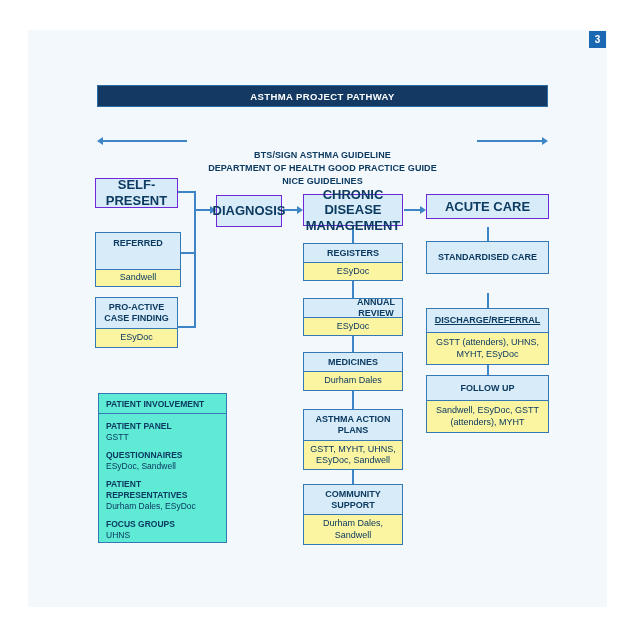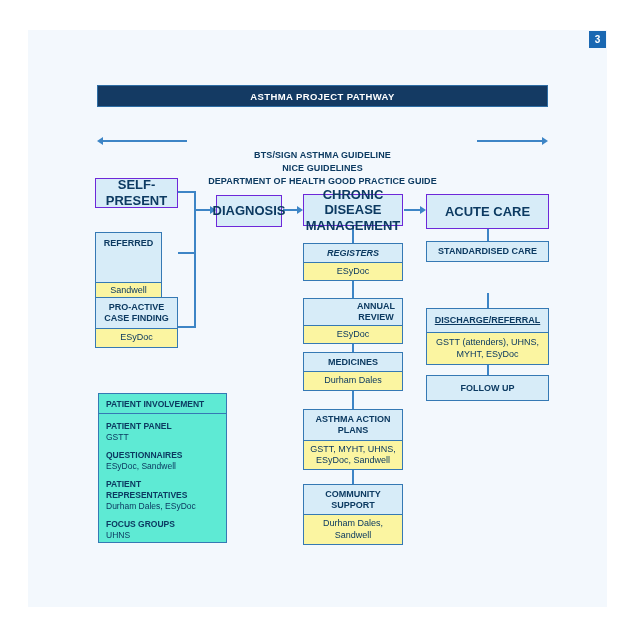--- a/index.html
+++ b/index.html
@@ -75,32 +75,32 @@
 <body>
 
 <div class="page"></div>
 
 <div class="pagenum">3</div>
 
 <div class="titlebar">ASTHMA PROJECT PATHWAY</div>
 
 <div class="guidelines">
   <div>BTS/SIGN ASTHMA GUIDELINE</div>
+  <div>DEPARTMENT OF HEALTH GOOD PRACTICE GUIDE</div>
   <div>NICE GUIDELINES</div>
-  <div>DEPARTMENT OF HEALTH GOOD PRACTICE GUIDE</div>
 </div>
 
 <div class="h-line" style="left:103px;top:140px;width:84px;"></div>
 <div class="arr-l" style="left:97px;top:137px;"></div>
 <div class="h-line" style="left:477px;top:140px;width:65px;"></div>
 <div class="arr-r" style="left:542px;top:137px;"></div>
 
 <div class="node" style="left:95px;top:178px;width:83px;height:30px;">SELF-PRESENT</div>
 
-<div class="stack" style="left:95px;top:232px;width:67px;gap:13px;">
+<div class="stack" style="left:95px;top:232px;width:86px;">
   <div class="hd" style="height:20px;">REFERRED</div>
   <div class="val" style="height:16px;margin-top:16px;">Sandwell</div>
 </div>
 
 <div class="stack" style="left:95px;top:297px;width:83px;">
   <div class="hd" style="height:30px;">PRO-ACTIVE CASE FINDING</div>
   <div class="val" style="height:18px;">ESyDoc</div>
 </div>
 
 <div class="h-line" style="left:178px;top:191px;width:18px;"></div>
@@ -113,27 +113,27 @@
 <div class="node" style="left:216px;top:195px;width:66px;height:32px;">DIAGNOSIS</div>
 <div class="h-line" style="left:283px;top:209px;width:14px;"></div>
 <div class="arr-r" style="left:297px;top:206px;"></div>
 
 <div class="node" style="left:303px;top:194px;width:100px;height:32px;">CHRONIC DISEASE MANAGEMENT</div>
 <div class="h-line" style="left:404px;top:209px;width:16px;"></div>
 <div class="arr-r" style="left:420px;top:206px;"></div>
 
 <div class="v-line" style="left:352px;top:226px;height:18px;"></div>
 <div class="stack" style="left:303px;top:243px;width:100px;">
-  <div class="hd" style="height:18px;font-style:italic;">REGISTERS</div>
+  <div class="hd" style="height:18px;">REGISTERS</div>
   <div class="val" style="height:17px;">ESyDoc</div>
 </div>
 
 <div class="v-line" style="left:352px;top:278px;height:21px;"></div>
 <div class="stack" style="left:303px;top:298px;width:100px;">
-  <div class="hd" style="height:26px;padding-left:48px;">ANNUAL REVIEW</div>
+  <div class="hd" style="height:18px;padding-left:48px;">ANNUAL REVIEW</div>
   <div class="val" style="height:17px;">ESyDoc</div>
 </div>
 
 <div class="v-line" style="left:352px;top:333px;height:20px;"></div>
 <div class="stack" style="left:303px;top:352px;width:100px;">
   <div class="hd" style="height:18px;">MEDICINES</div>
   <div class="val" style="height:18px;">Durham Dales</div>
 </div>
 
 <div class="v-line" style="left:352px;top:388px;height:22px;"></div>
@@ -141,36 +141,37 @@
   <div class="hd" style="height:30px;">ASTHMA ACTION PLANS</div>
   <div class="val" style="height:28px;">GSTT, MYHT, UHNS, ESyDoc, Sandwell</div>
 </div>
 
 <div class="v-line" style="left:352px;top:467px;height:18px;"></div>
 <div class="stack" style="left:303px;top:484px;width:100px;">
   <div class="hd" style="height:29px;">COMMUNITY SUPPORT</div>
   <div class="val" style="height:29px;">Durham Dales, Sandwell</div>
 </div>
 
-<div class="node" style="left:426px;top:194px;width:123px;height:35px;">ACUTE CARE</div>
+<div class="node" style="left:426px;top:194px;width:123px;height:25px;">ACUTE CARE</div>
 
 <div class="v-line" style="left:487px;top:227px;height:15px;"></div>
 <div class="stack" style="left:426px;top:241px;width:123px;">
-  <div class="hd" style="height:19px;border-radius:7px;">STANDARDISED CARE</div>
+  <div class="hd" style="height:31px;border-radius:7px;">STANDARDISED CARE</div>
 </div>
 
 <div class="v-line" style="left:487px;top:293px;height:16px;"></div>
 <div class="stack" style="left:426px;top:308px;width:123px;">
   <div class="hd" style="height:23px;text-decoration:underline;">DISCHARGE/REFERRAL</div>
   <div class="val" style="height:31px;">GSTT (attenders), UHNS, MYHT, ESyDoc</div>
 </div>
 
 <div class="v-line" style="left:487px;top:359px;height:17px;"></div>
 <div class="stack" style="left:426px;top:375px;width:123px;">
   <div class="hd" style="height:24px;">FOLLOW UP</div>
+  <div class="val" style="height:31px;">Sandwell, ESyDoc, GSTT (attenders), MYHT</div>
 </div>
 
 <div class="pi-box">
   <div class="pi-hd">PATIENT INVOLVEMENT</div>
   <div class="pi-body">
     <div class="pi-item">
       <div class="pi-h">PATIENT PANEL</div>
       <div class="pi-v">GSTT</div>
     </div>
     <div class="pi-item">

